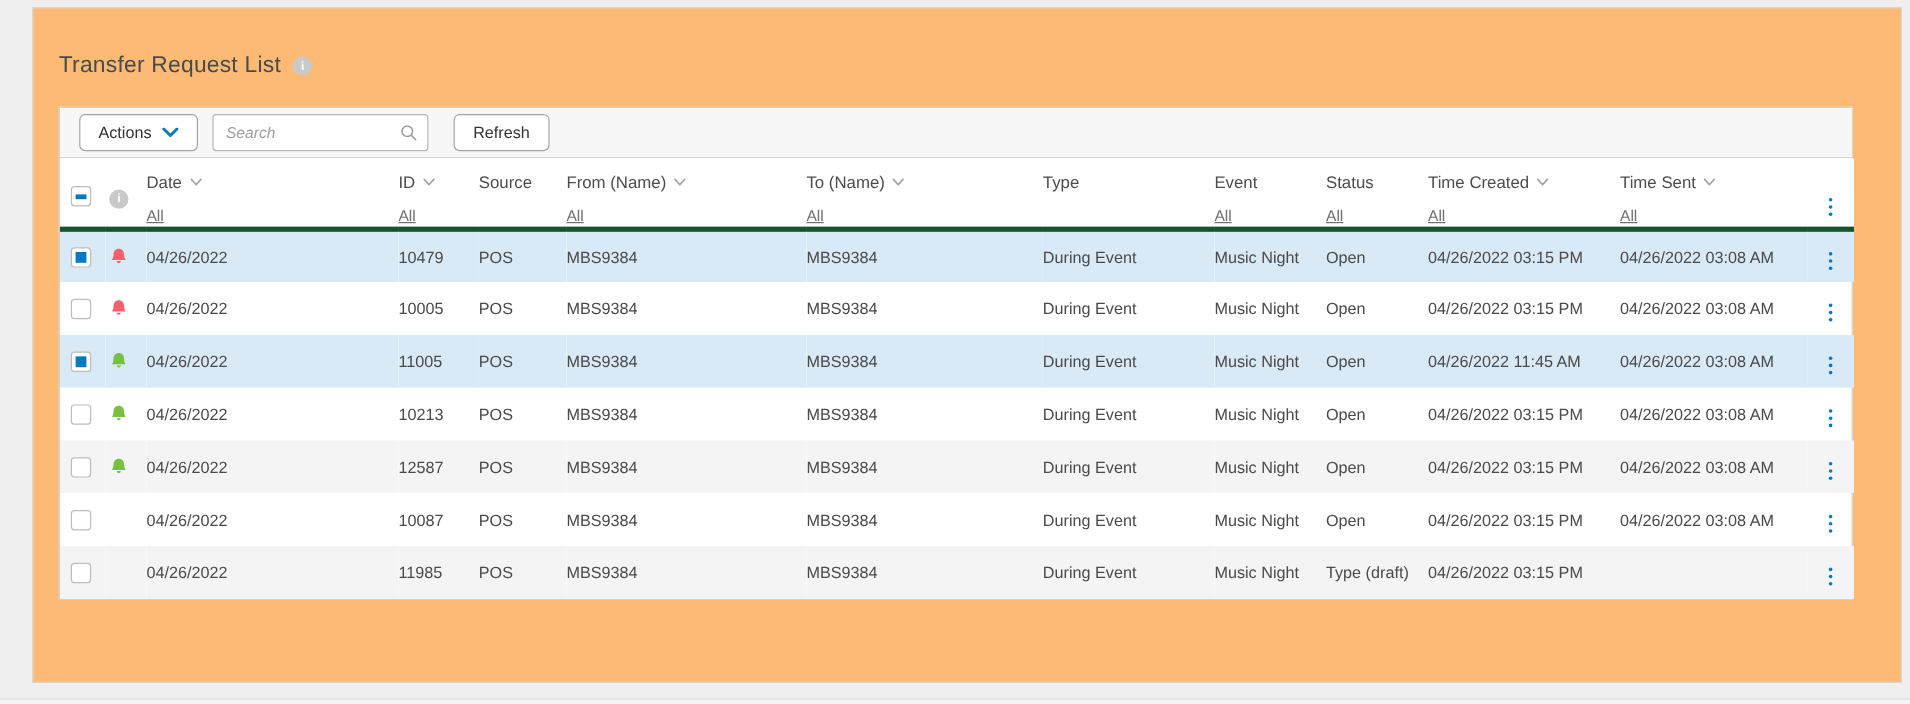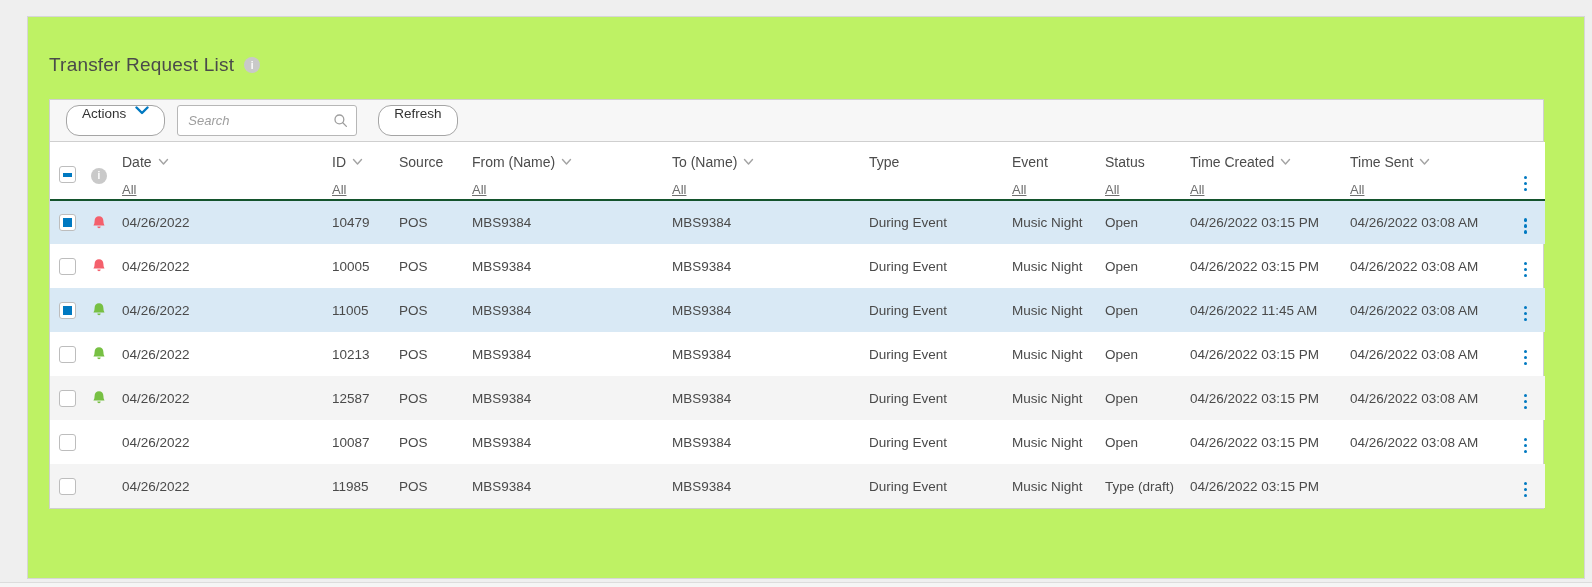--- a/index.html
+++ b/index.html
@@ -8,60 +8,60 @@
     background:#efefef;
     font-family:"Liberation Sans", sans-serif;
     position:relative;
     overflow:hidden;
     --accent:#0079c1;
     --row-selected:#d9e9f5;
     --bell-red:#f4606c;
     --bell-green:#77c043;
   }
   .card {
-    position:absolute; left:27px; top:16px;
+    position:absolute; left:27px; top:6px;
     width:1558px; height:563px;
-    background:#bef264; border:1px solid #d6d6d6;
+    background:#fdba74; border:1px solid #d6d6d6;
   }
   .card-inner { padding:37px 0 0 21px; }
   .title-row { display:flex; align-items:center; gap:10px; }
   .page-title { font-size:19px; font-weight:500; color:#4a4a4a; letter-spacing:.2px; }
   .info-circle {
     width:16px; height:16px; border-radius:50%;
     background:#c9c9c9; color:#ffffff;
     font-size:10px; font-weight:bold; font-style:normal;
     display:inline-flex; align-items:center; justify-content:center;
   }
   .subtitle { margin-top:4px; font-size:13px; color:#6e6e6e; }
 
   .grid-box { margin-top:23px; width:1495px; border:1px solid #cfcfcf; background:#fff; }
 
   .toolbar {
     height:42px; background:#f7f7f7; border-bottom:1px solid #cfcfcf;
     display:flex; align-items:center; padding:0 16px;
   }
   .btn {
-    height:31px; background:#fff; border:1px solid #a5a5a5; border-radius:13px;
+    height:31px; background:#fff; border:1px solid #a5a5a5; border-radius:5px;
     font-size:13.5px; color:#333; padding:0 15px;
-    display:inline-flex; gap:9px; cursor:pointer;
+    display:inline-flex; align-items:center; gap:9px; cursor:pointer;
     font-family:inherit;
   }
   .search-wrap { position:relative; margin-left:12px; }
   .search-input {
     width:180px; height:31px; border:1px solid #b7b7b7; border-radius:3px;
     padding:0 30px 0 10px; font-size:13px; color:#333; font-family:inherit; background:#fff;
   }
   .search-input::placeholder { font-style:italic; color:#9e9e9e; }
   .search-icon-svg { position:absolute; right:8px; top:8px; }
   .refresh { margin-left:21px; }
 
   table { border-collapse:collapse; table-layout:fixed; width:1495px; }
   thead th {
     height:58px; vertical-align:top; text-align:left; font-weight:400;
-    padding:12px 4px 0 0; border-bottom:2px solid #14532d; background:#fff;
+    padding:12px 4px 0 0; border-bottom:4px solid #14532d; background:#fff;
   }
   thead th.cb-cell, thead th.bell-cell, thead th.kebab-cell { padding-top:23px; }
   .th-line1 { display:flex; align-items:center; gap:6px; font-size:14px; color:#4c4c4c; }
   .th-label { cursor:pointer; white-space:nowrap; }
   .th-all {
     display:inline-block; margin-top:12px; font-size:13px; color:#6e6e6e;
     text-decoration:underline; cursor:pointer;
   }
   tbody td {
     height:44px; font-size:13.5px; color:#4a4a4a; vertical-align:middle;

